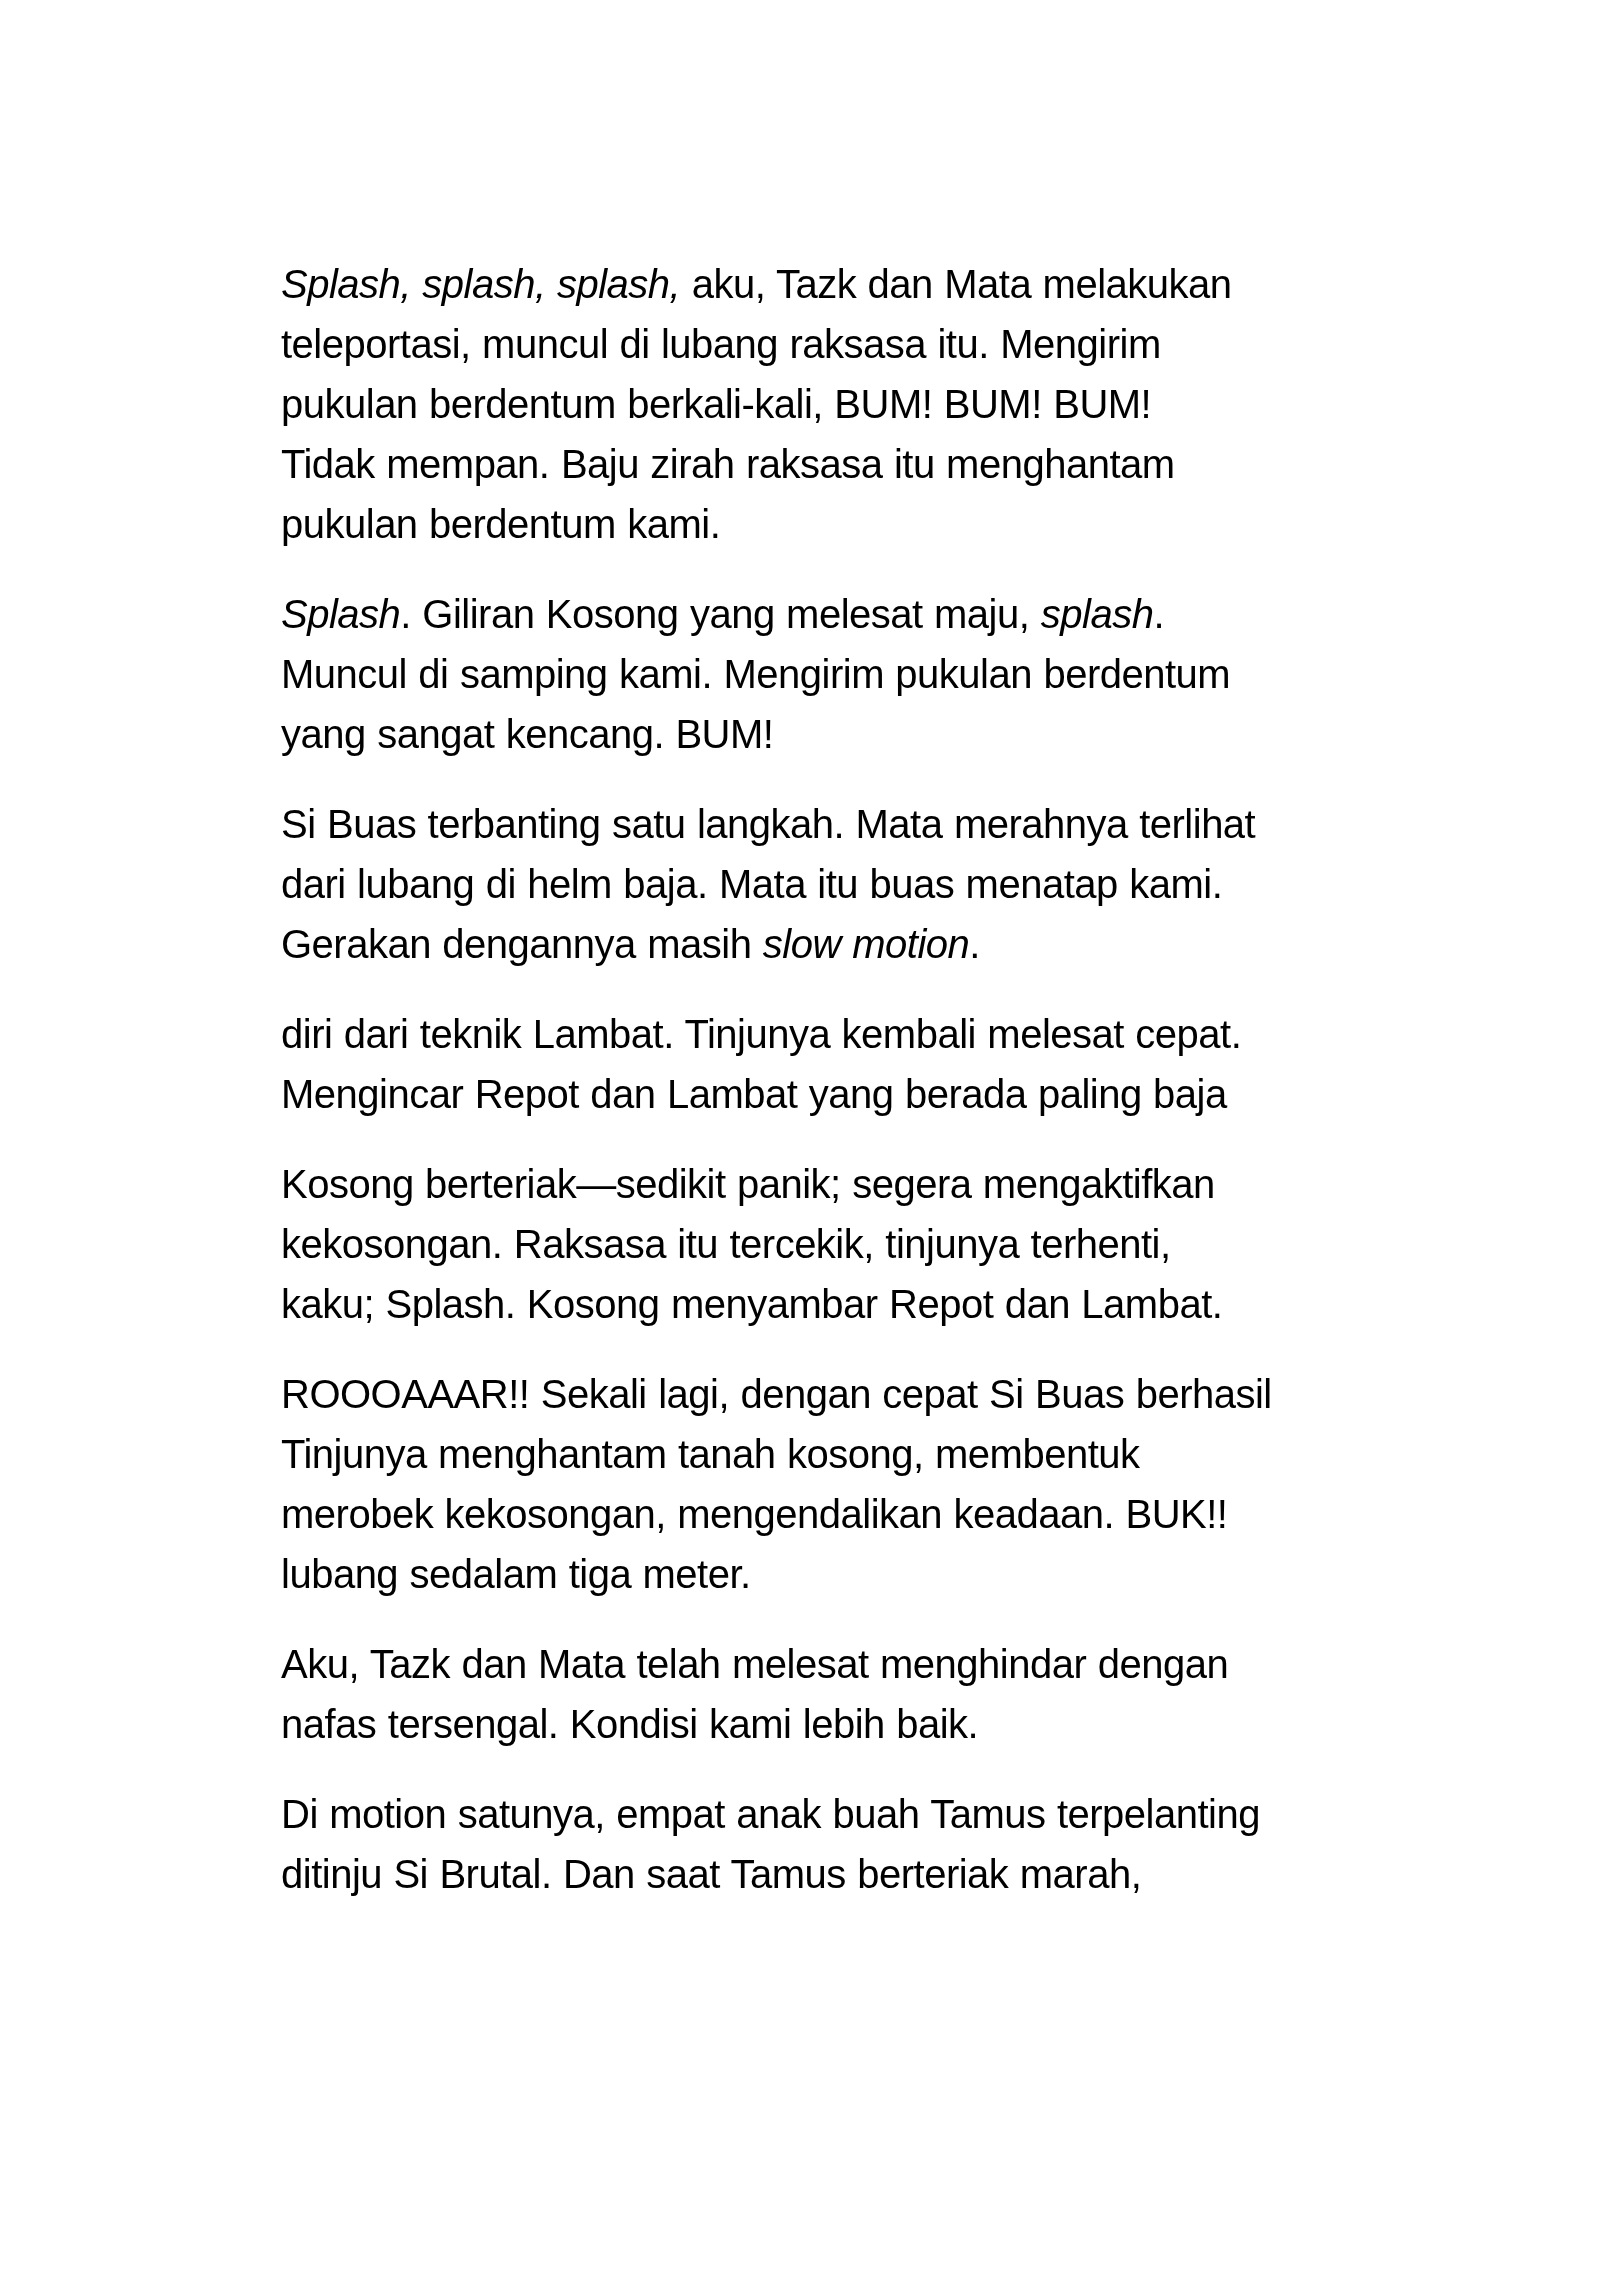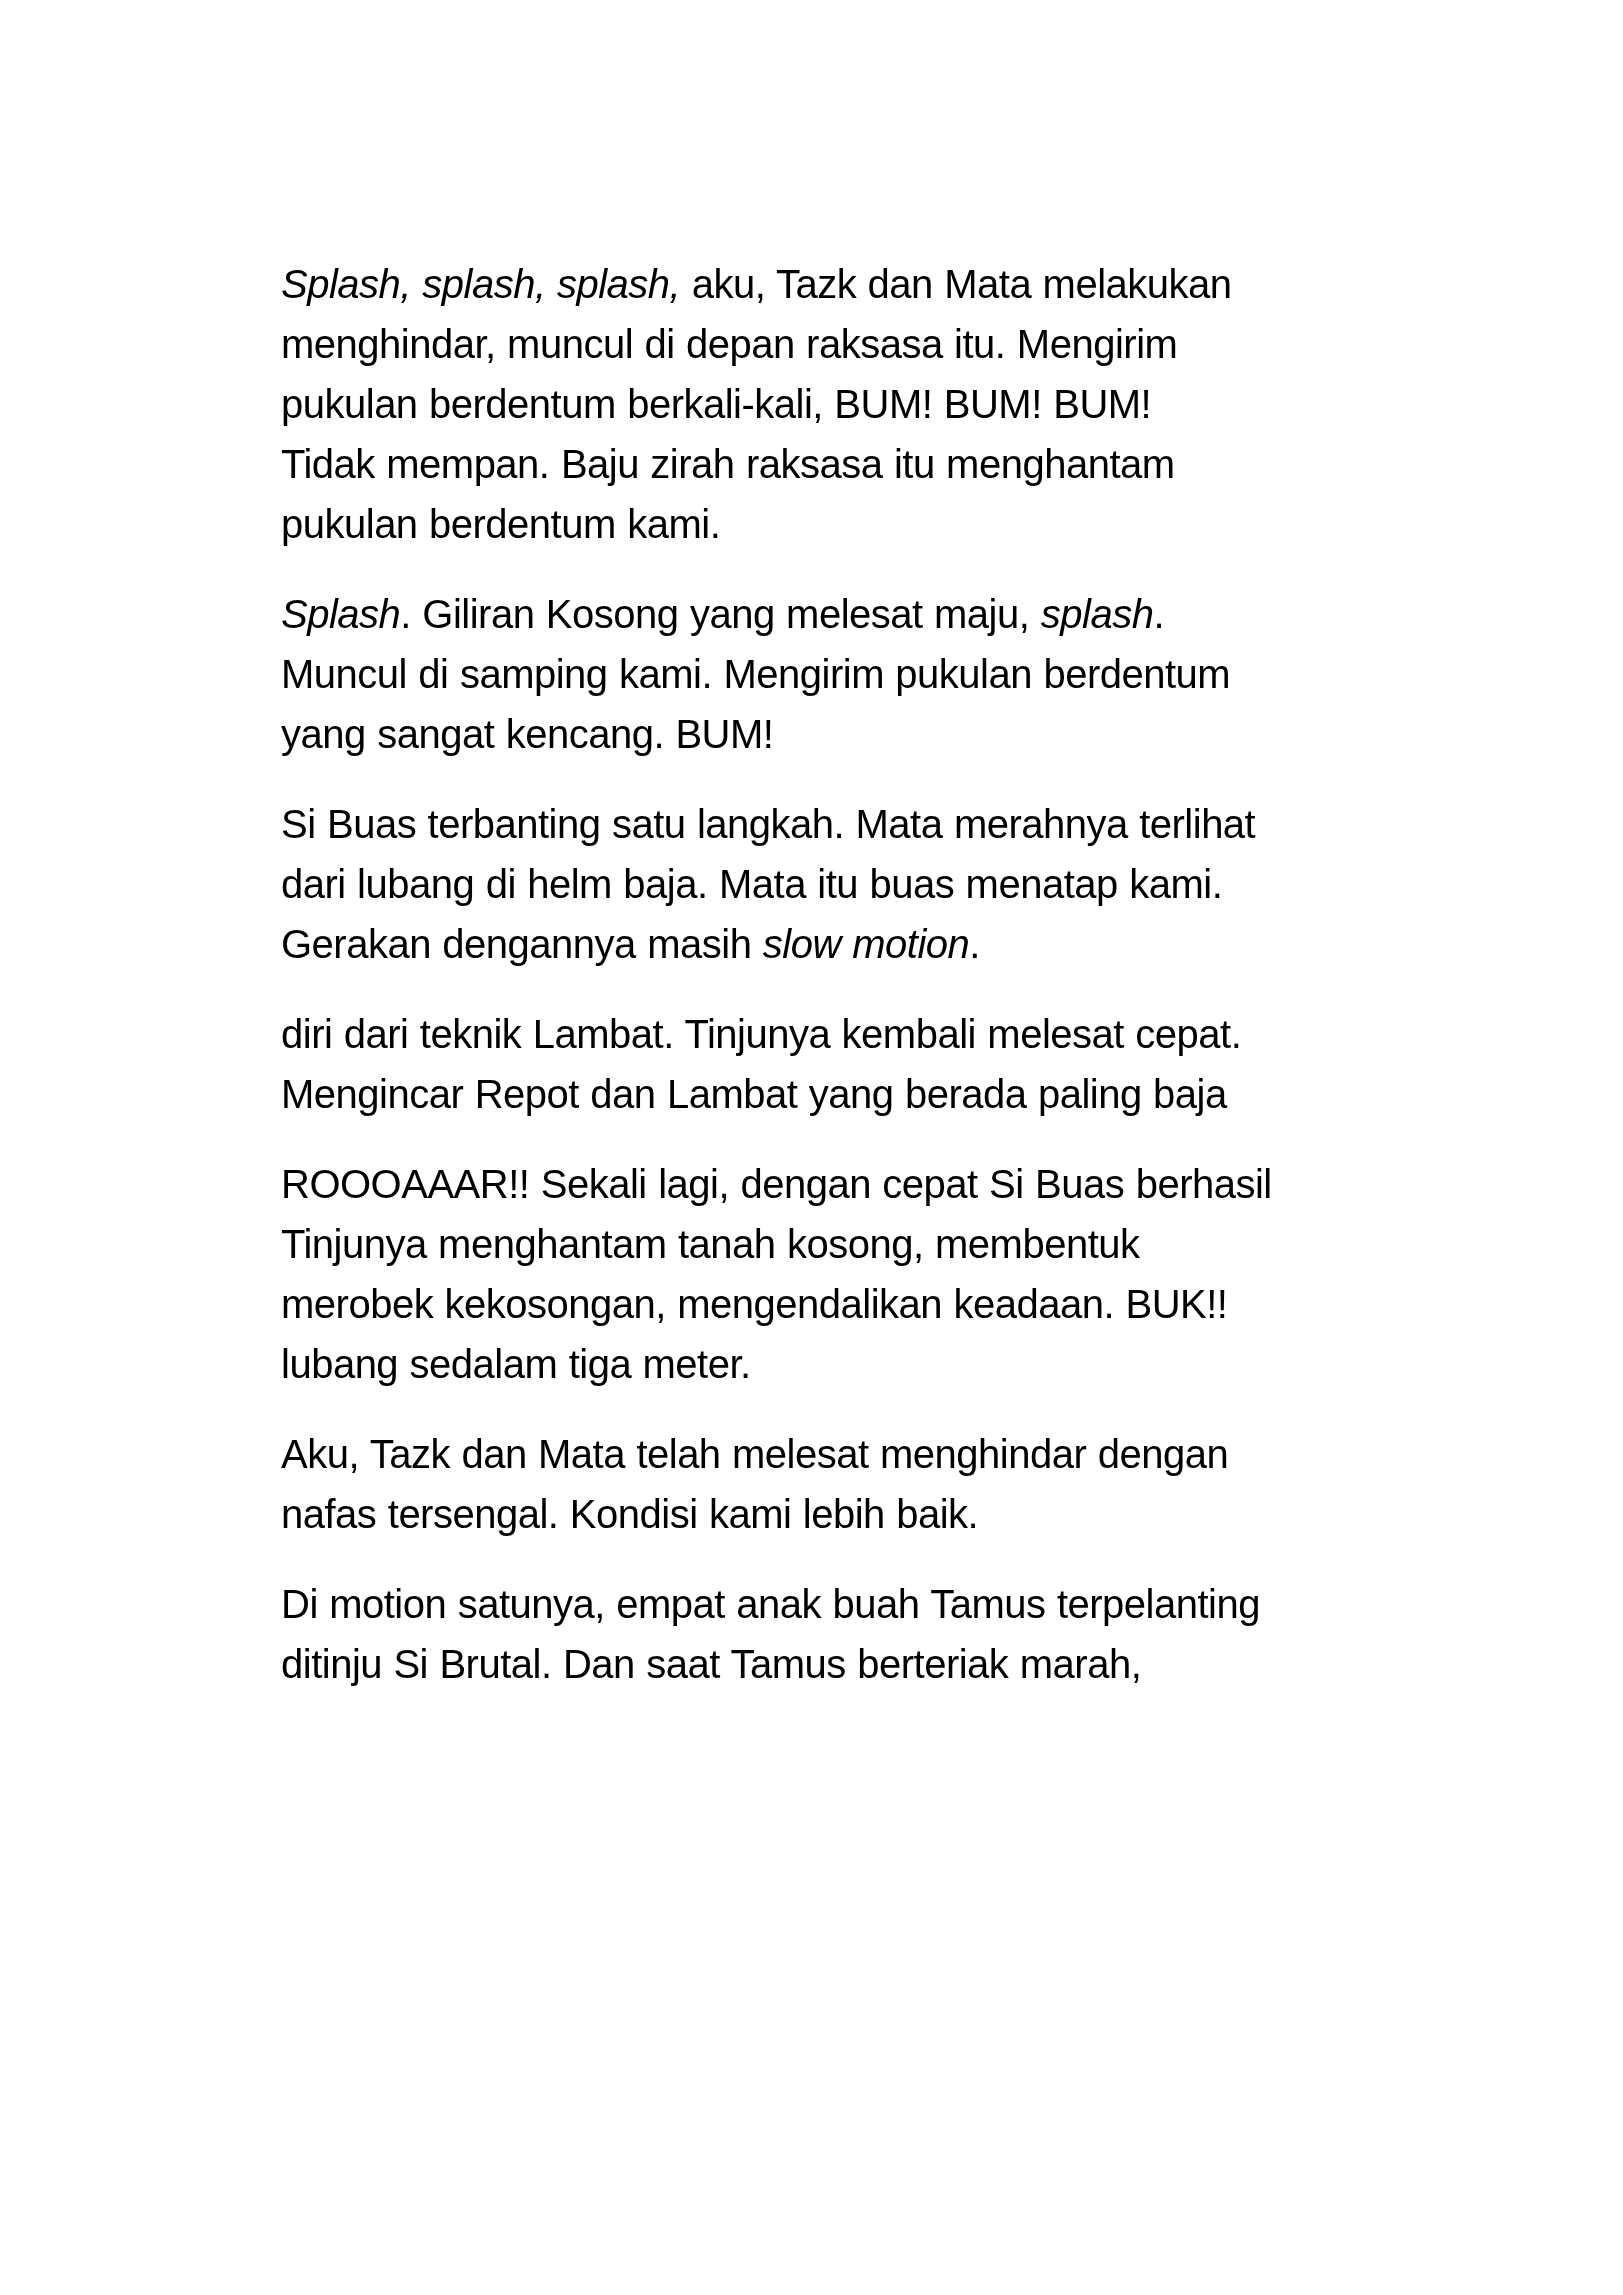--- a/index.html
+++ b/index.html
@@ -44,38 +44,43 @@
       font-style: italic;
     }
   </style>
 </head>
 <body>
 
 <div class="page">
   <div class="text-block" id="text-block">
       <p class="para">
         <span class="line"><span class="seg-italic">Splash, splash, splash,</span><span class="seg"> aku, Tazk dan Mata melakukan</span></span>
-        <span class="line"><span class="seg">menghindar, muncul di depan raksasa itu. Mengirim</span></span>
+        <span class="line"><span class="seg">teleportasi, muncul di lubang raksasa itu. Mengirim</span></span>
         <span class="line"><span class="seg">pukulan berdentum berkali-kali, BUM! BUM! BUM!</span></span>
         <span class="line"><span class="seg">Tidak mempan. Baju zirah raksasa itu menghantam</span></span>
         <span class="line"><span class="seg">pukulan berdentum kami.</span></span>
       </p>
       <p class="para">
         <span class="line"><span class="seg-italic">Splash</span><span class="seg">. Giliran Kosong yang melesat maju, </span><span class="seg-italic">splash</span><span class="seg">.</span></span>
         <span class="line"><span class="seg">Muncul di samping kami. Mengirim pukulan berdentum</span></span>
         <span class="line"><span class="seg">yang sangat kencang. BUM!</span></span>
       </p>
       <p class="para">
         <span class="line"><span class="seg">Si Buas terbanting satu langkah. Mata merahnya terlihat</span></span>
         <span class="line"><span class="seg">dari lubang di helm baja. Mata itu buas menatap kami.</span></span>
         <span class="line"><span class="seg">Gerakan dengannya masih </span><span class="seg-italic">slow motion</span><span class="seg">.</span></span>
       </p>
       <p class="para">
         <span class="line"><span class="seg">diri dari teknik Lambat. Tinjunya kembali melesat cepat.</span></span>
         <span class="line"><span class="seg">Mengincar Repot dan Lambat yang berada paling baja</span></span>
+      </p>
+      <p class="para">
+        <span class="line"><span class="seg">Kosong berteriak—sedikit panik; segera mengaktifkan</span></span>
+        <span class="line"><span class="seg">kekosongan. Raksasa itu tercekik, tinjunya terhenti,</span></span>
+        <span class="line"><span class="seg">kaku; Splash. Kosong menyambar Repot dan Lambat.</span></span>
       </p>
       <p class="para">
         <span class="line"><span class="seg">ROOOAAAR!! Sekali lagi, dengan cepat Si Buas berhasil</span></span>
         <span class="line"><span class="seg">Tinjunya menghantam tanah kosong, membentuk</span></span>
         <span class="line"><span class="seg">merobek kekosongan, mengendalikan keadaan. BUK!!</span></span>
         <span class="line"><span class="seg">lubang sedalam tiga meter.</span></span>
       </p>
       <p class="para">
         <span class="line"><span class="seg">Aku, Tazk dan Mata telah melesat menghindar dengan</span></span>
         <span class="line"><span class="seg">nafas tersengal. Kondisi kami lebih baik.</span></span>

